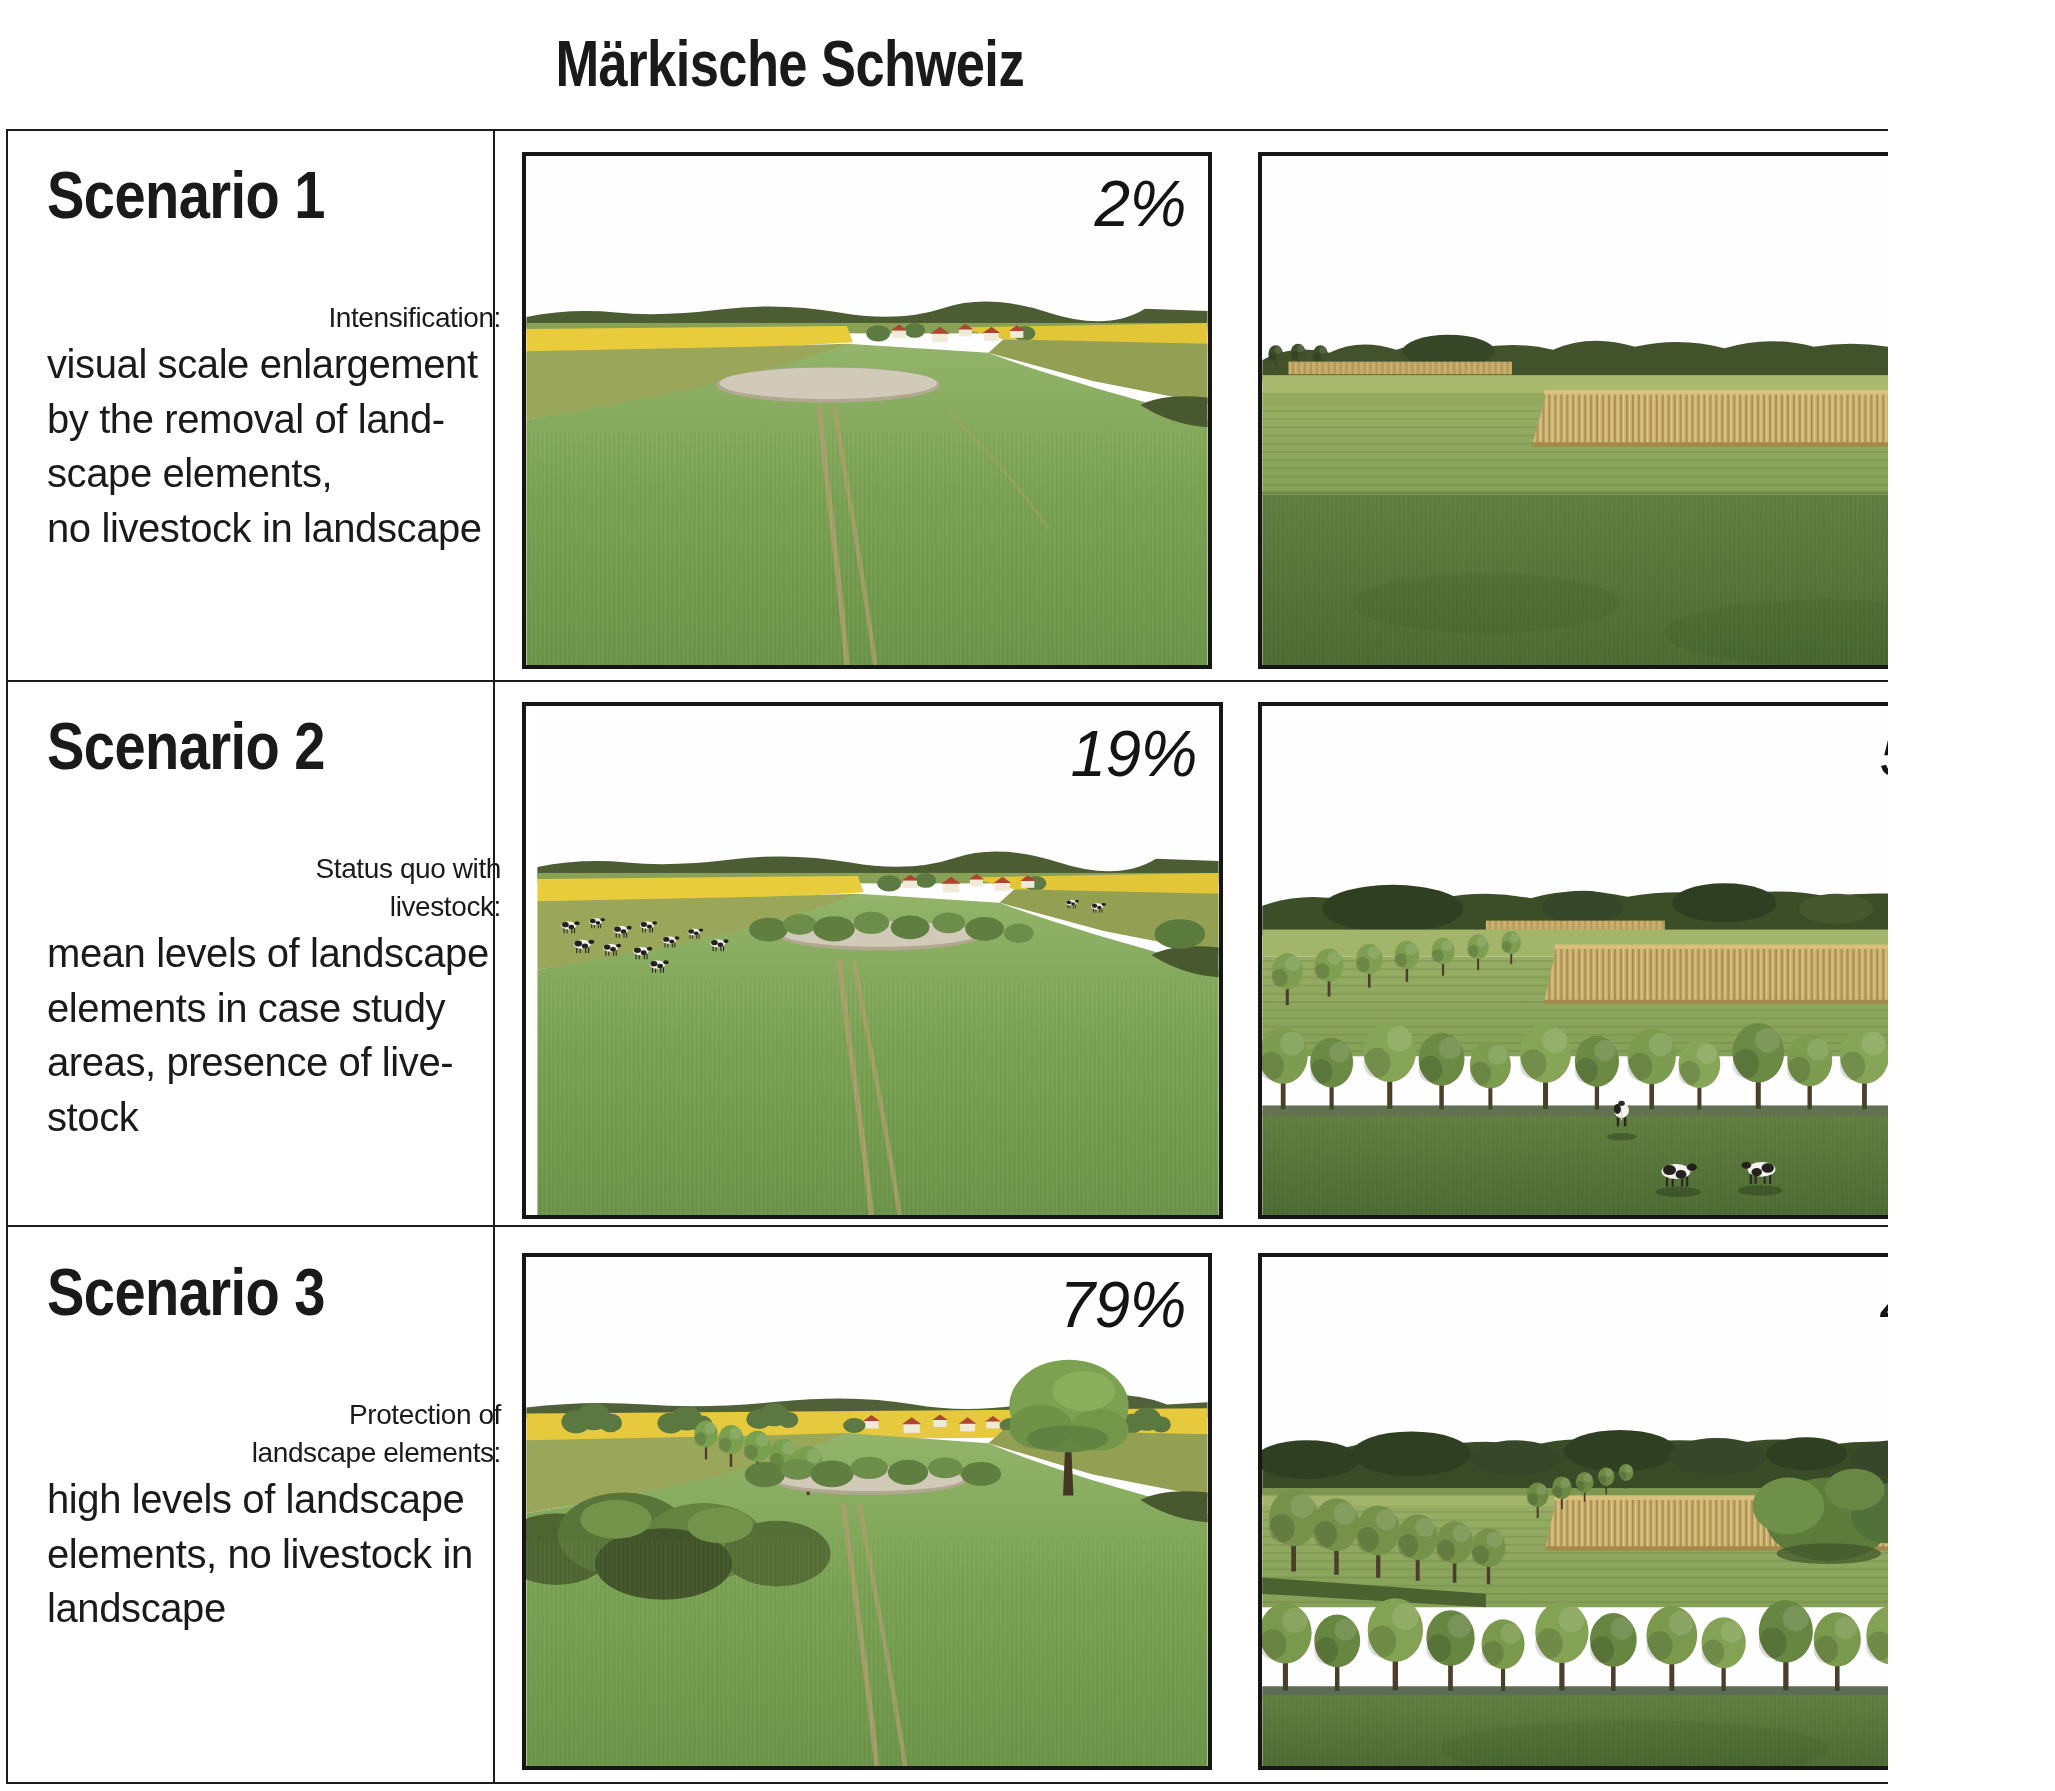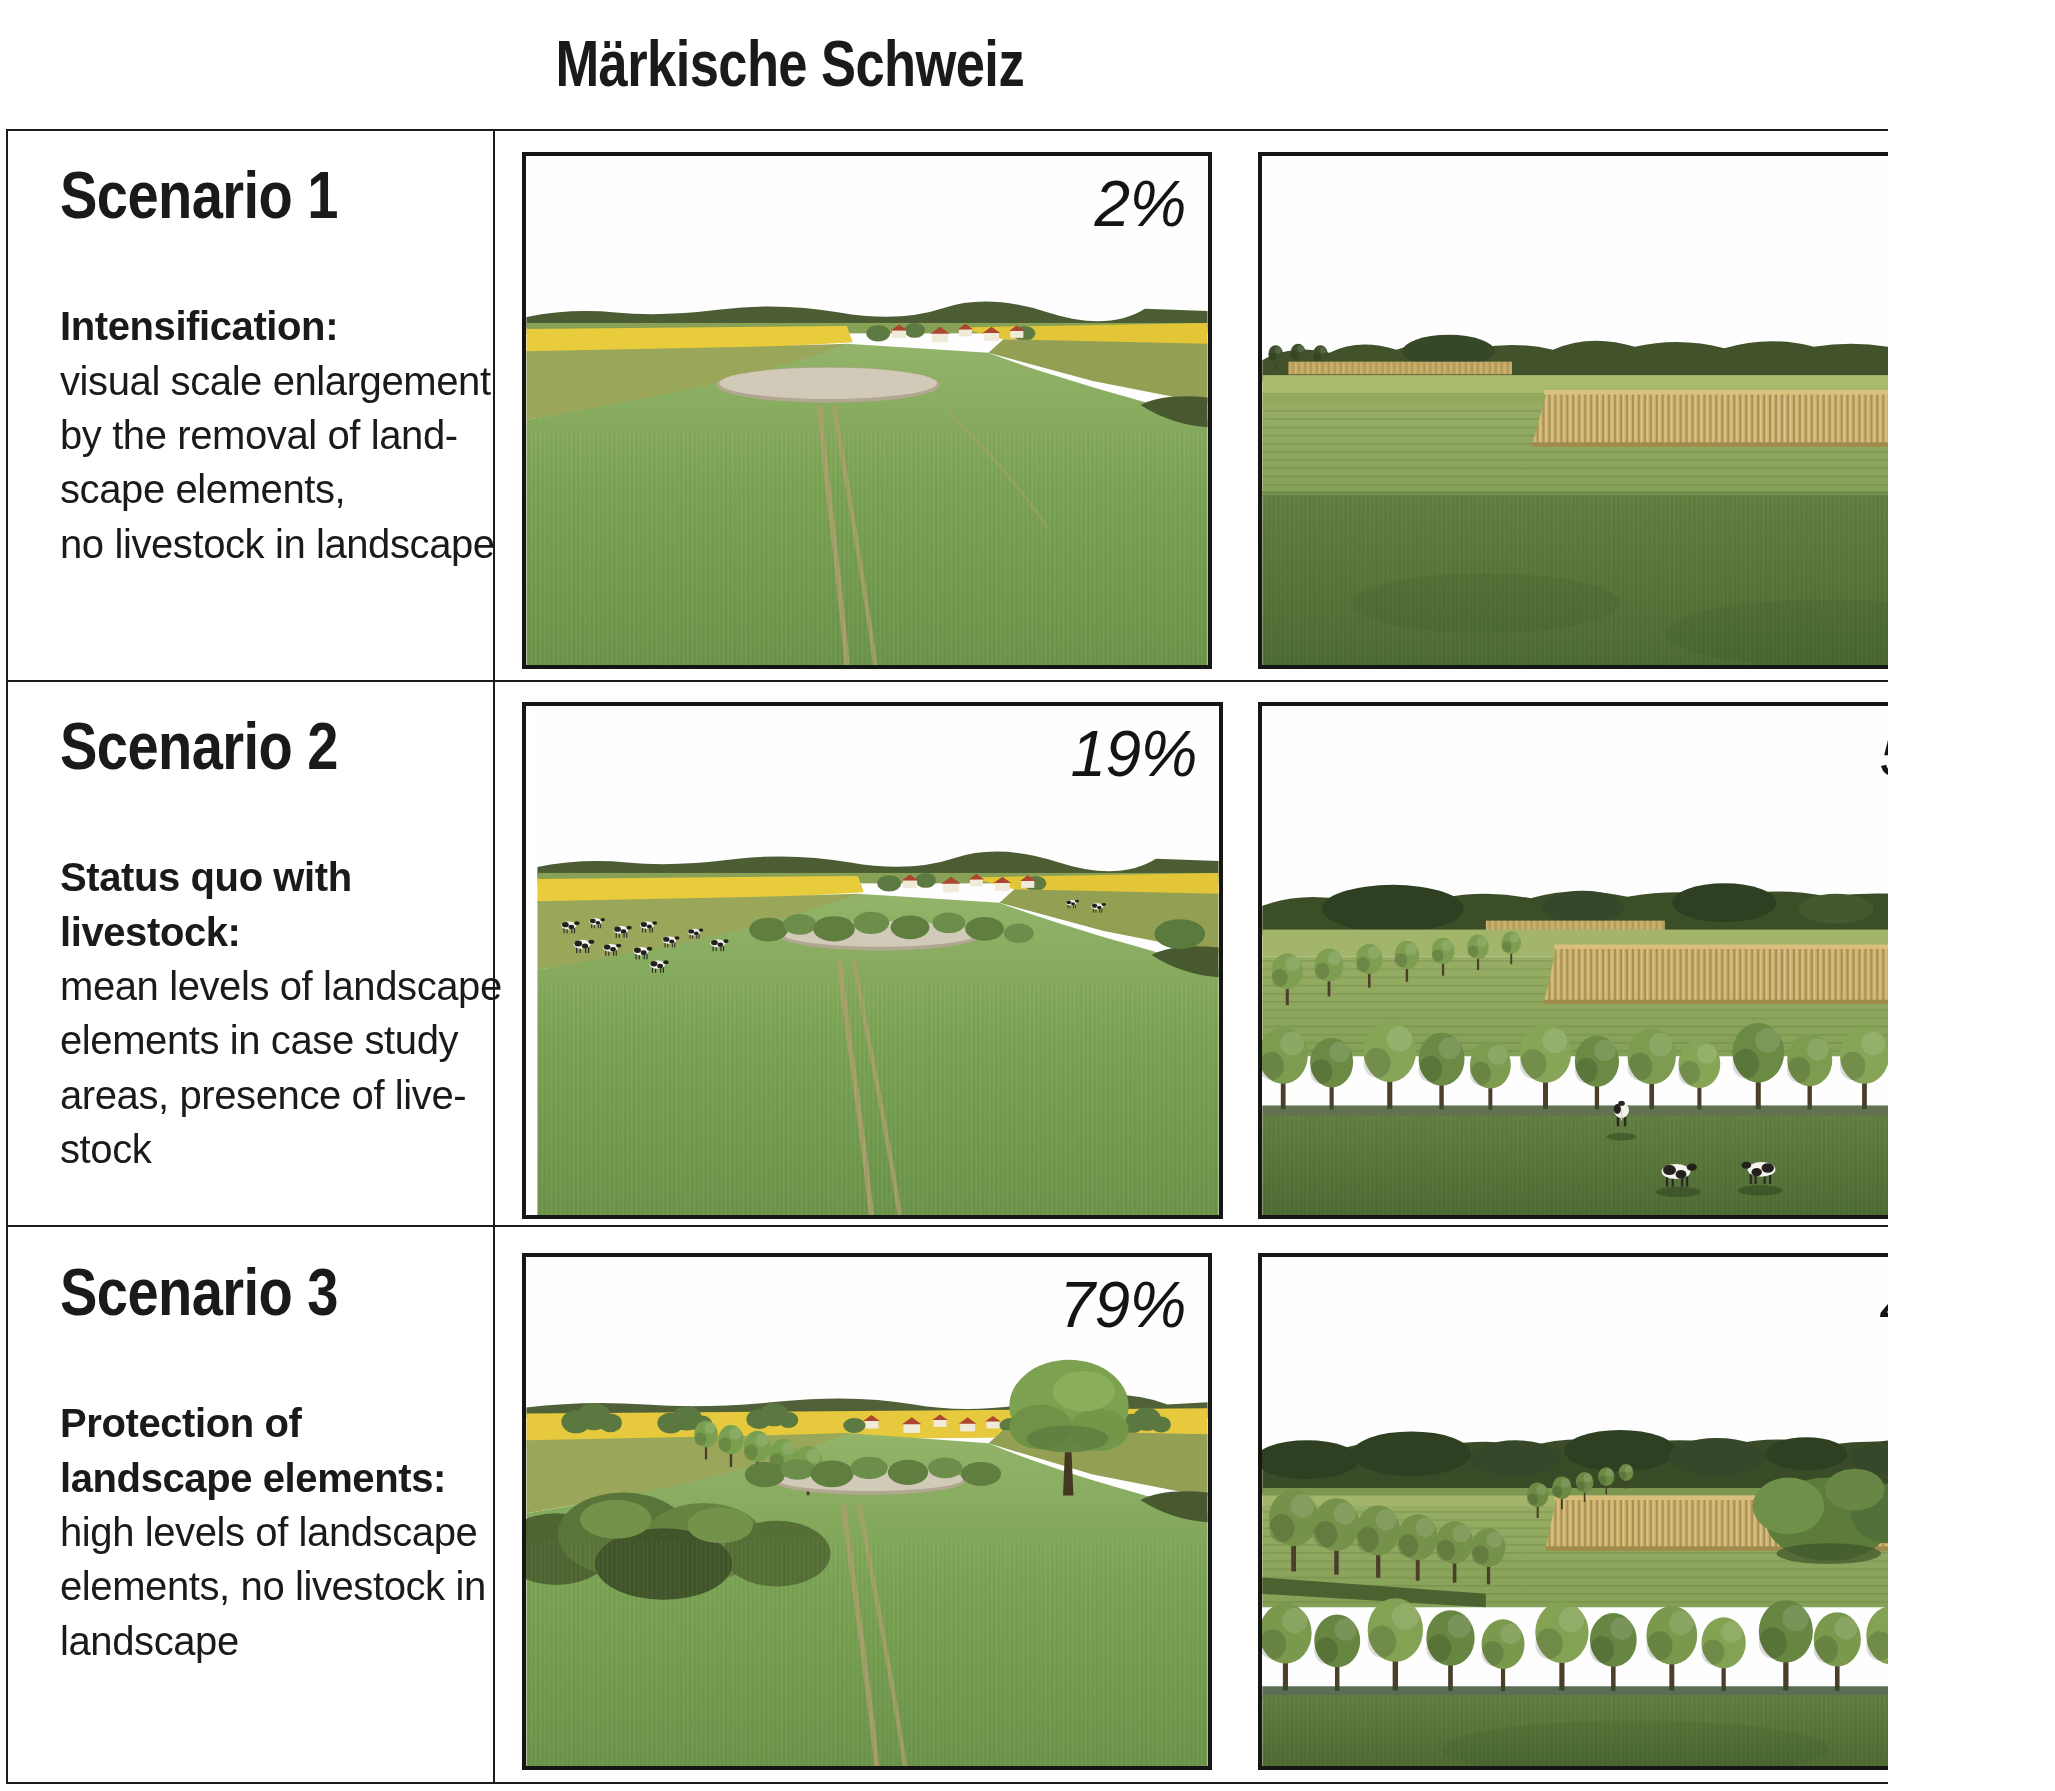--- a/index.html
+++ b/index.html
@@ -8,24 +8,24 @@
   
   .col-header{position:absolute;top:4.5px;height:119px;text-align:center;
               font-weight:bold;font-size:64px;line-height:119px;white-space:nowrap;}
   .col-header span{display:inline-block;transform:scaleX(0.82);transform-origin:center;letter-spacing:-0.7px;}
   #hdr-m{left:448px;width:683px;}
   #hdr-w{left:1247px;width:683px;}
   
   .grid{position:absolute;left:6px;top:129px;width:2039px;height:1651px;border:2.2px solid #1c1c1c;}
   .hline{position:absolute;left:0;width:100%;height:2.2px;background:#1c1c1c;}
   .vline{position:absolute;top:0;width:2.2px;height:100%;background:#1c1c1c;left:485px;}
-  .text-cell{position:absolute;left:0;width:454px;padding:30px 0 0 39px;margin-left:13px;}
+  .text-cell{position:absolute;left:0;width:454px;padding:30px 0 0 39px;}
   .text-cell h2{margin:0;font-size:66px;line-height:1.05;font-weight:bold;white-space:nowrap;}
   .text-cell h2 span{display:inline-block;transform:scaleX(0.85);transform-origin:left;letter-spacing:-0.7px;}
-  .sub{margin:69px 0 0 0;font-weight:bold;font-size:40px;line-height:1.36;white-space:pre-line;letter-spacing:-0.4px;}
+  .sub{margin:69px 0 0 0;font-weight:normal;font-size:28px;line-height:1.36;white-space:pre-line;letter-spacing:-0.4px;text-align:right;}
   .desc{margin:0;font-size:40px;line-height:1.36;white-space:pre-line;letter-spacing:-0.4px;}
   .photo{position:absolute;border:4.5px solid #161616;background:#fff;}
   .photo svg{display:block;}
   .photo-m{width:682px;height:509px;left:514px;}
   .photo-w{width:766px;height:509px;left:1250px;}
   .pct{position:absolute;top:16.4px;right:22.4px;font-size:64px;font-style:italic;
        color:#141414;line-height:1;letter-spacing:-0.7px;}
   .defs-holder{position:absolute;width:0;height:0;overflow:hidden;}
 </style>
 </head>

